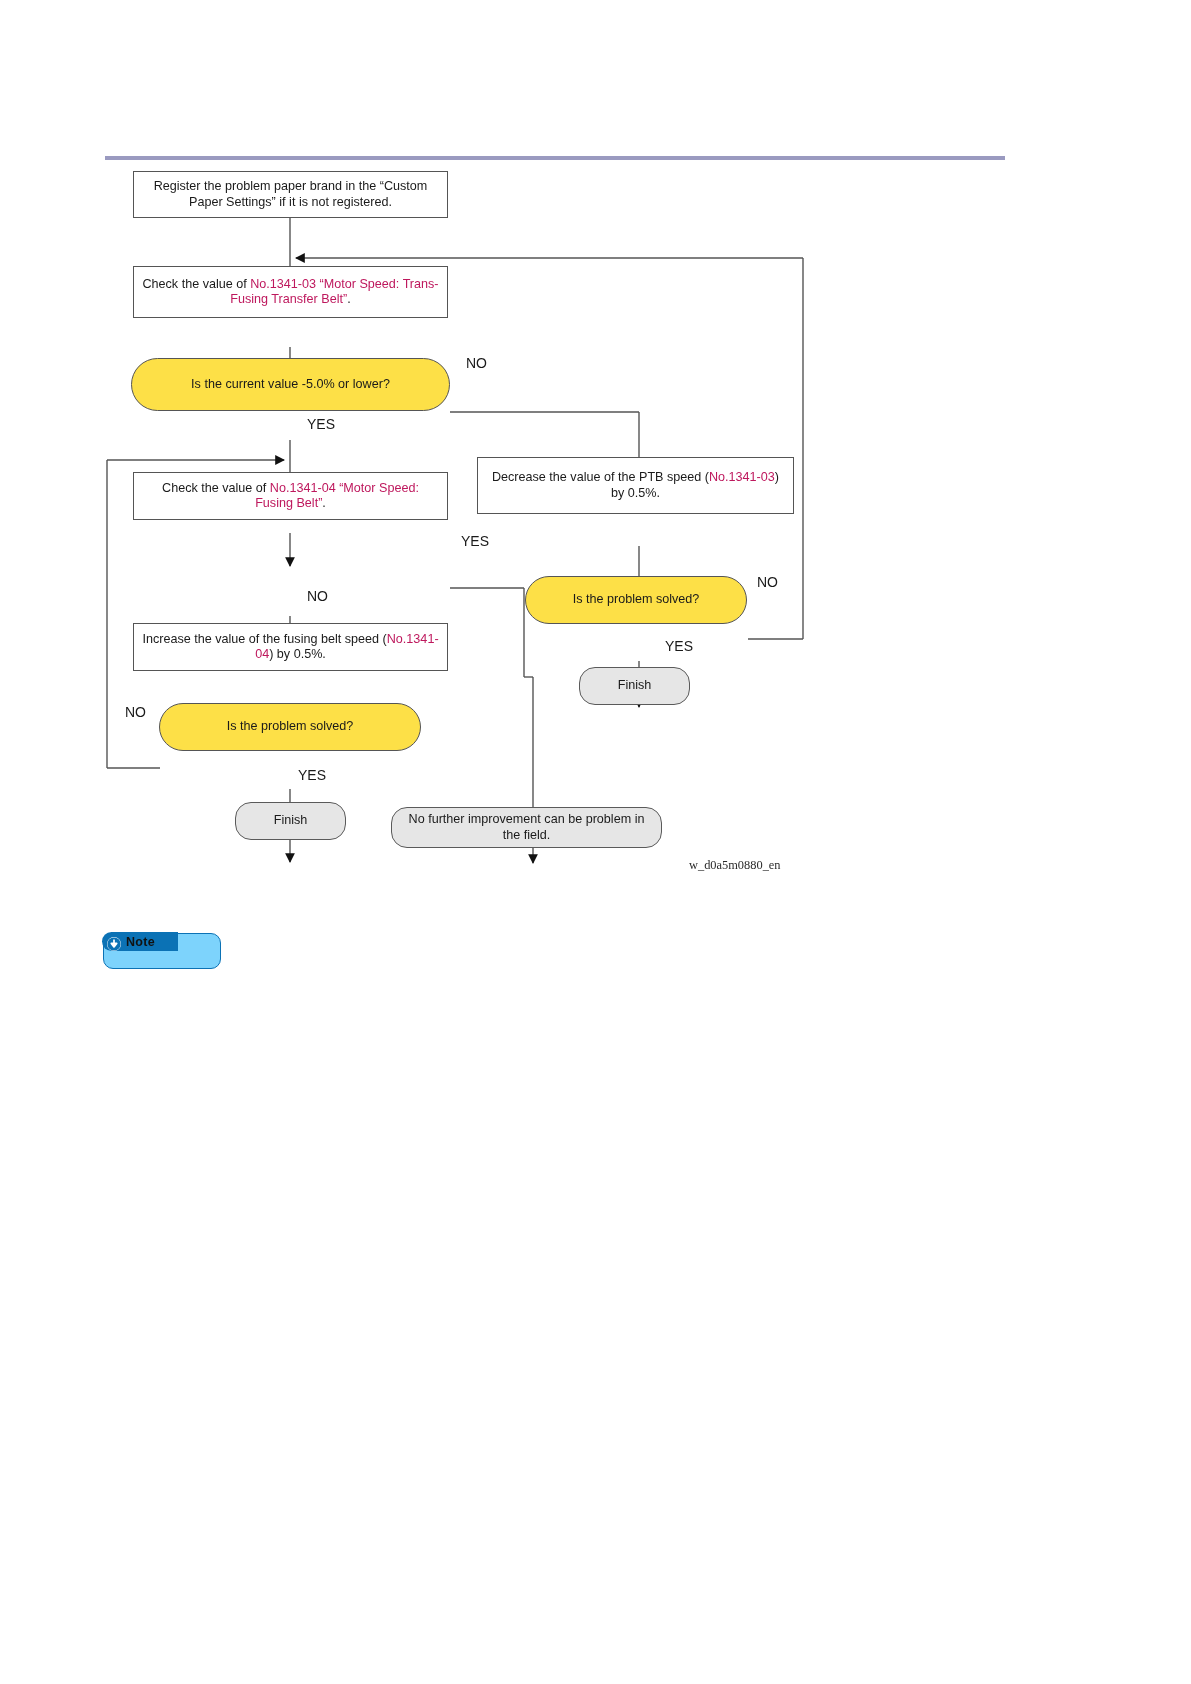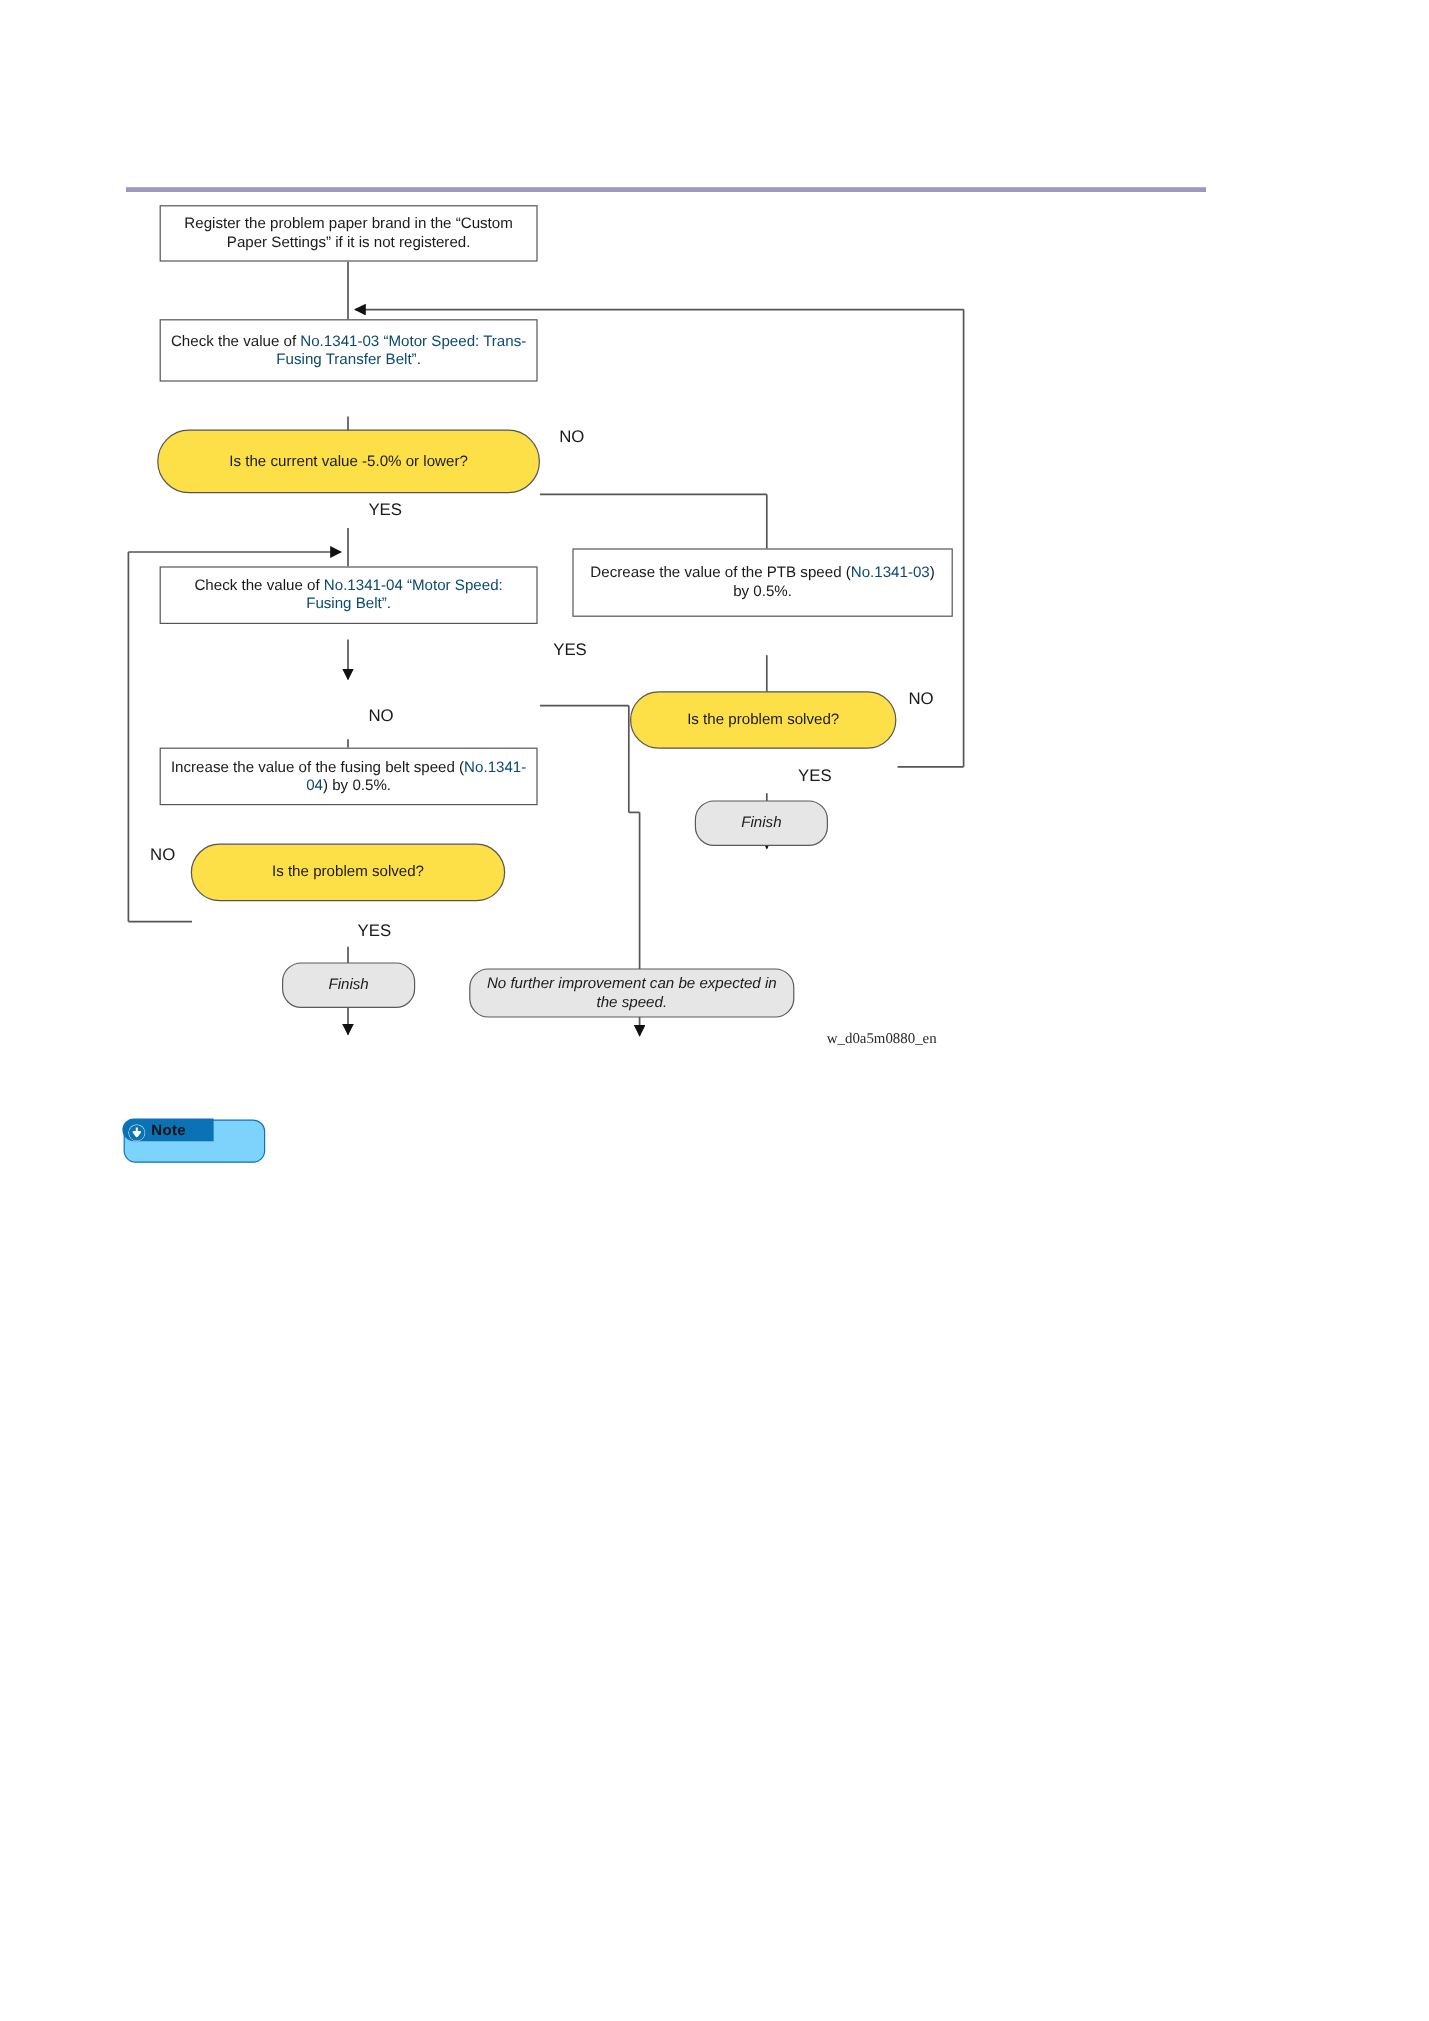--- a/index.html
+++ b/index.html
@@ -63,23 +63,22 @@
   }
   .dec {
     border: 1.3px solid #555555;
     background: #fde047;
     border-radius: 999px;
   }
   .term {
     border: 1.3px solid #5a5a5a;
     background: #e6e6e6;
     border-radius: 16px;
-    font-style: italic;
-  }
-  .blue { color: #0c4a6e; }
+  }
+  .blue { color: #be185d; }
 
   .edgelabel {
     position: absolute;
     font-size: 14px;
     color: #1a1a1a;
     white-space: nowrap;
   }
 
   .figcode {
     position: absolute;
@@ -218,21 +217,21 @@
 
     <div class="node term" style="left:579px; top:667px; width:111px; height:38px;">
       <span>Finish</span>
     </div>
 
     <div class="node term" style="left:235px; top:802px; width:111px; height:38px;">
       <span>Finish</span>
     </div>
 
     <div class="node term" style="left:391px; top:807px; width:271px; height:41px;">
-      <span>No further improvement can be expected in the speed.</span>
+      <span>No further improvement can be problem in the field.</span>
     </div>
 
     <div class="edgelabel" style="left:466px; top:355px;">NO</div>
 
     <div class="edgelabel" style="left:307px; top:416px;">YES</div>
 
     <div class="edgelabel" style="left:461px; top:533px;">YES</div>
 
     <div class="edgelabel" style="left:307px; top:588px;">NO</div>
 

